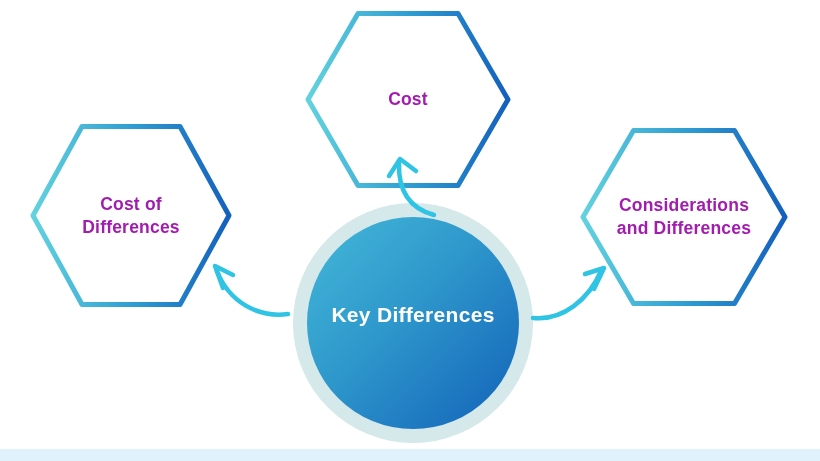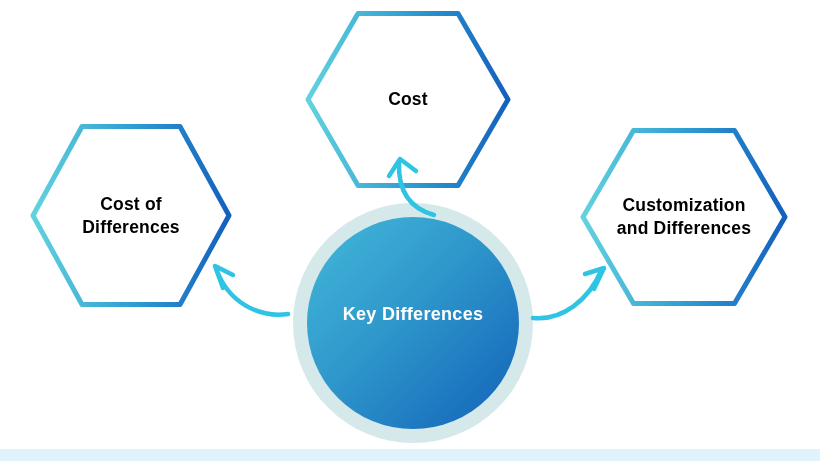--- a/index.html
+++ b/index.html
@@ -29,21 +29,21 @@
   .hex-top   { left: 305px; top: 10px;  width: 206px; height: 179px; }
   .hex-right { left: 580px; top: 127px; width: 208px; height: 180px; }
   .hex-label {
     position: absolute;
     inset: 0;
     display: flex;
     flex-direction: column;
     align-items: center;
     justify-content: center;
     text-align: center;
-    color: #000000;
+    color: #a21caf;
     font-weight: 700;
     font-size: 17.5px;
     line-height: 23px;
     letter-spacing: 0.2px;
   }
   
   .center-ring {
     position: absolute;
     left: 293px; top: 203px;
     width: 240px; height: 240px;
@@ -56,21 +56,21 @@
     border-radius: 50%;
     background: linear-gradient(135deg, #44b9d9 0%, #2e97cb 45%, #1261b8 100%);
     display: flex;
     align-items: center;
     justify-content: center;
   }
   .center-label {
     text-align: center;
     color: #ffffff;
     font-weight: 700;
-    font-size: 18px;
+    font-size: 21px;
     line-height: 23.5px;
     letter-spacing: 0.3px;
     transform: translateY(-8px);
   }
   .center-label span, .hex-label span { display: block; }
   
   .arrows {
     position: absolute;
     left: 0; top: 0;
     width: 820px; height: 461px;
@@ -127,21 +127,21 @@
       <defs>
         <linearGradient id="hexGrad3" x1="0" y1="0" x2="1" y2="0">
           <stop offset="0" stop-color="#62d2de"></stop>
           <stop offset="0.5" stop-color="#2f9ed2"></stop>
           <stop offset="1" stop-color="#1460bd"></stop>
         </linearGradient>
       </defs>
       <polygon points="3,90 53.5,3.5 154.5,3.5 205,90 154.5,176.5 53.5,176.5" fill="#ffffff" stroke="url(#hexGrad3)" stroke-width="5" stroke-linejoin="round"></polygon>
     </svg>
     <div class="hex-label">
-      <span>Customization</span>
+      <span>Considerations</span>
       <span>and Differences</span>
     </div>
   </div>
 
   <div class="center-ring">
     <div class="center-inner">
       <div class="center-label">
         <span>Key Differences</span>
       </div>
     </div>

